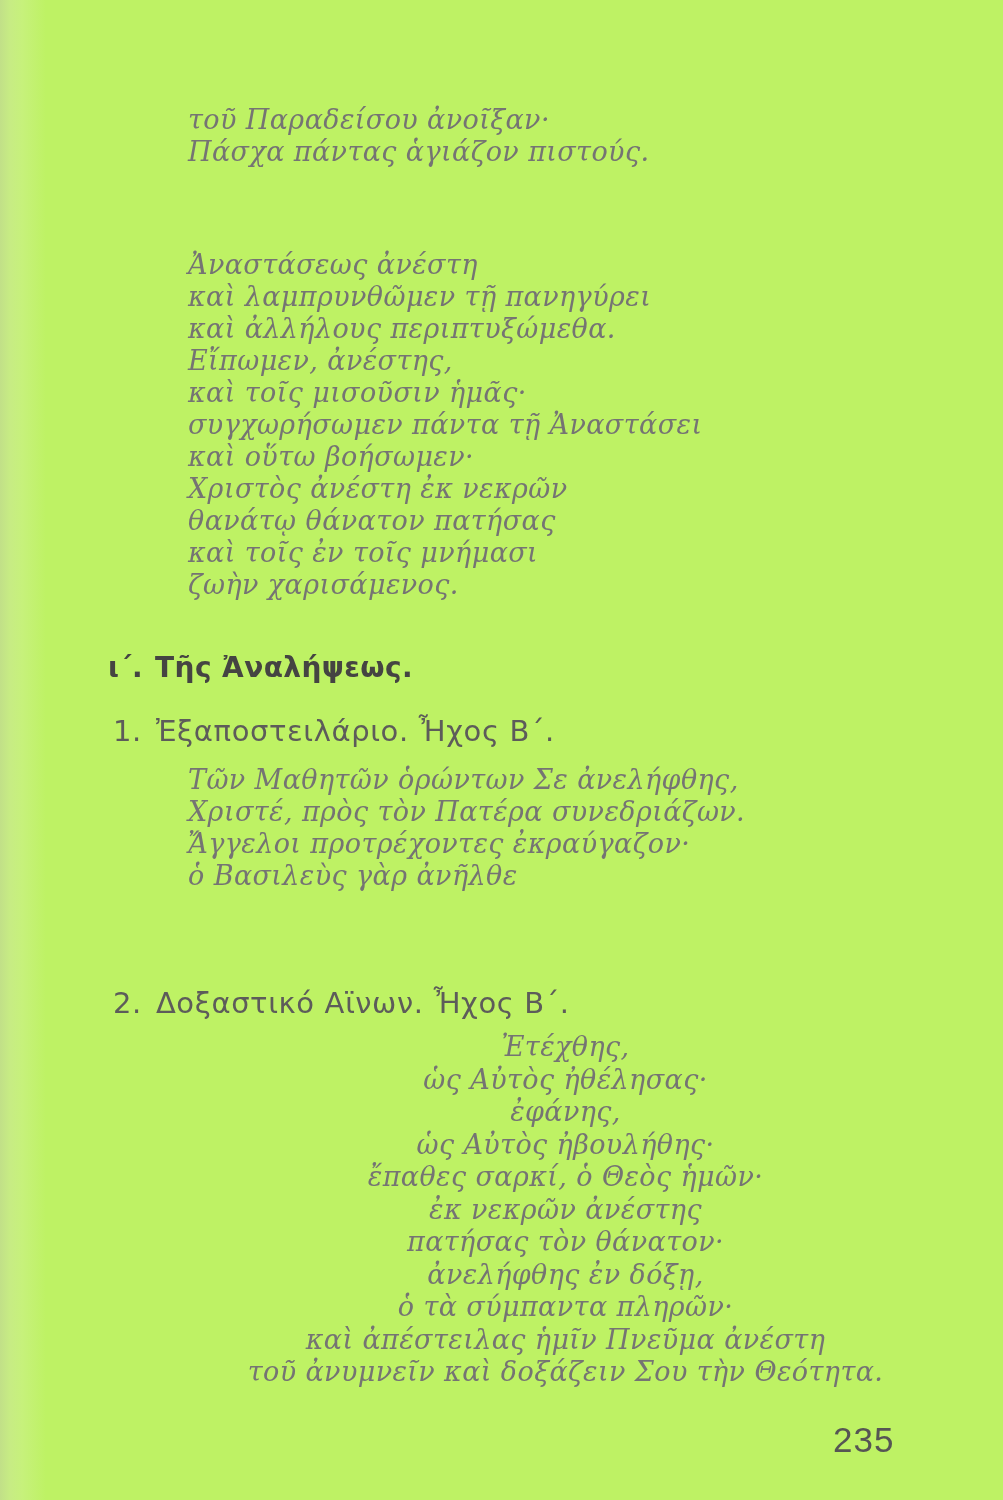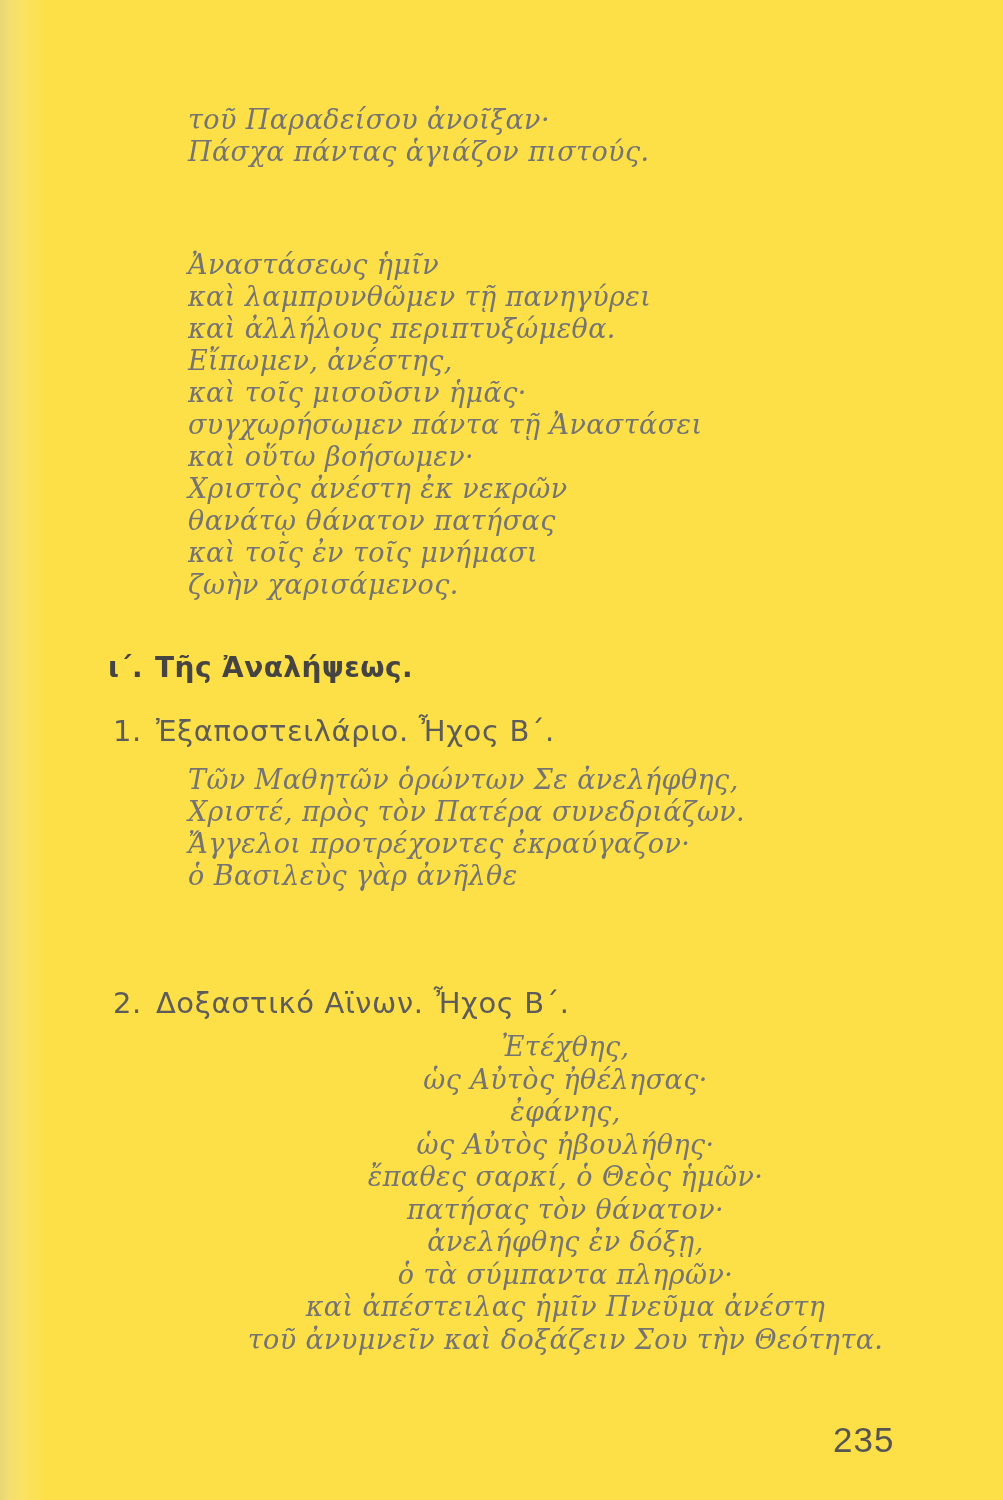--- a/index.html
+++ b/index.html
@@ -5,21 +5,21 @@
   html, body {
     margin: 0;
     padding: 0;
     background: #e9e8e5;
   }
   .page {
     position: relative;
     width: 1003px;
     height: 1500px;
     margin: 0 auto;
-    background: #fde047;
+    background: #bef264;
     overflow: hidden;
     color: #666;
   }
   .edge-shadow {
     position: absolute;
     left: 0; top: 0; bottom: 0;
     width: 46px;
     background: linear-gradient(90deg,
       rgba(198,196,190,0.40) 0px,
       rgba(222,220,214,0.28) 10px,
@@ -84,21 +84,21 @@
 <div class="page">
   <div class="edge-shadow"></div>
 
   <div class="verse v-lh32" style="top:104px;">
     <div class="vline">τοῦ Παραδείσου ἀνοῖξαν·</div>
     <div class="vline">Πάσχα πάντας ἁγιάζον πιστούς.</div>
   </div>
 
 
   <div class="verse v-lh32" style="top:249px;">
-    <div class="vline">Ἀναστάσεως ἡμῖν</div>
+    <div class="vline">Ἀναστάσεως ἀνέστη</div>
     <div class="vline">καὶ λαμπρυνθῶμεν τῇ πανηγύρει</div>
     <div class="vline">καὶ ἀλλήλους περιπτυξώμεθα.</div>
     <div class="vline">Εἴπωμεν, ἀνέστης,</div>
     <div class="vline">καὶ τοῖς μισοῦσιν ἡμᾶς·</div>
     <div class="vline">συγχωρήσωμεν πάντα τῇ Ἀναστάσει</div>
     <div class="vline">καὶ οὕτω βοήσωμεν·</div>
     <div class="vline">Χριστὸς ἀνέστη ἐκ νεκρῶν</div>
     <div class="vline">θανάτῳ θάνατον πατήσας</div>
     <div class="vline">καὶ τοῖς ἐν τοῖς μνήμασι</div>
     <div class="vline">ζωὴν χαρισάμενος.</div>
@@ -122,20 +122,21 @@
   <h2 class="heading" style="top:986px;">
     <span class="hnum">2.</span><span class="hlabel">Δοξαστικό Αϊνων. Ἦχος Β΄.</span>
   </h2>
 
   <div class="verse v-lh325" style="top:1031px;text-align:center;">
     <div class="vline">Ἐτέχθης,</div>
     <div class="vline">ὡς Αὐτὸς ἠθέλησας·</div>
     <div class="vline">ἐφάνης,</div>
     <div class="vline">ὡς Αὐτὸς ἠβουλήθης·</div>
     <div class="vline">ἔπαθες σαρκί, ὁ Θεὸς ἡμῶν·</div>
+    <div class="vline">ἐκ νεκρῶν ἀνέστης</div>
     <div class="vline">πατήσας τὸν θάνατον·</div>
     <div class="vline">ἀνελήφθης ἐν δόξῃ,</div>
     <div class="vline">ὁ τὰ σύμπαντα πληρῶν·</div>
     <div class="vline">καὶ ἀπέστειλας ἡμῖν Πνεῦμα ἀνέστη</div>
     <div class="vline">τοῦ ἀνυμνεῖν καὶ δοξάζειν Σου τὴν Θεότητα.</div>
   </div>
 
   <div class="page-number">235</div>
 </div>
 

